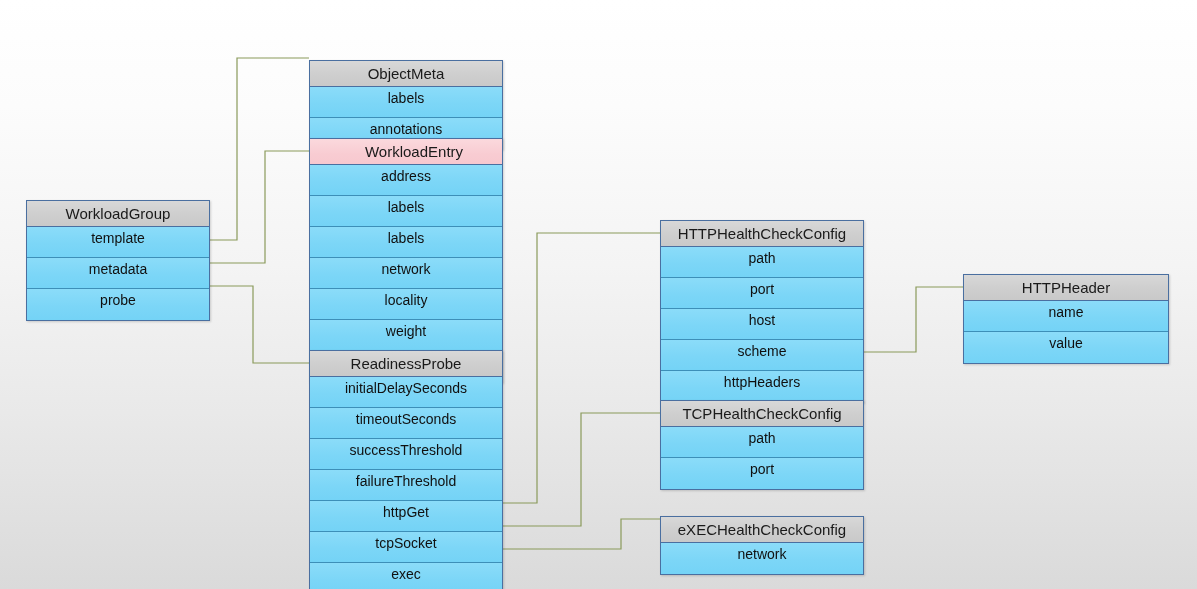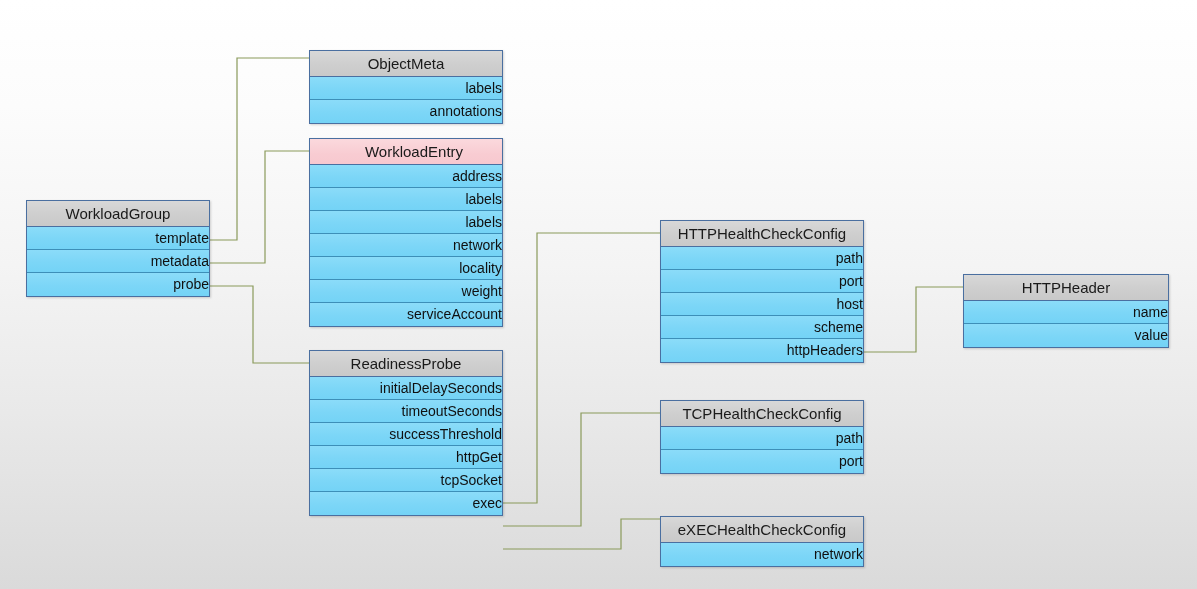--- a/index.html
+++ b/index.html
@@ -45,23 +45,23 @@
     border-bottom: 1px solid #4a6fa0;
     white-space: nowrap;
     overflow: hidden;
   }
   .entity.accent .ehead {
     background: linear-gradient(to bottom, #fbd9dd 0%, #f8ccd2 60%, #f7c8cf 100%);
     padding-left: 16px;
   }
   .entity .erow {
     box-sizing: border-box;
-    height: 23px;
+    height: 31px;
     line-height: 22px;
-    text-align: right;
+    text-align: center;
     font-size: 14px;
     color: #101010;
     background: linear-gradient(to bottom, #8bdcf9 0%, #7cd6f7 55%, #74d3f6 100%);
     border-bottom: 1px solid #3d8fb8;
     white-space: nowrap;
     overflow: hidden;
   }
   .entity .erow:last-child {
     border-bottom: none;
   }
@@ -79,40 +79,41 @@
       <path d="M503,549 L621,549 L621,519 L660,519" fill="none" stroke="#8a9a5b" stroke-width="1.2"></path>
       <path d="M864,352 L916,352 L916,287 L963,287" fill="none" stroke="#8a9a5b" stroke-width="1.2"></path>
     </svg>
   <div id="entity-layer">
       <div class="entity" style="left: 26px; top: 200px; width: 184px;">
         <div class="ehead">WorkloadGroup</div>
         <div class="erow">template</div>
         <div class="erow">metadata</div>
         <div class="erow">probe</div>
       </div>
-      <div class="entity" style="left: 309px; top: 50px; width: 194px;">
+      <div class="entity" style="left: 309px; top: 60px; width: 194px;">
         <div class="ehead">ObjectMeta</div>
         <div class="erow">labels</div>
         <div class="erow">annotations</div>
       </div>
       <div class="entity accent" style="left: 309px; top: 138px; width: 194px;">
         <div class="ehead">WorkloadEntry</div>
         <div class="erow">address</div>
         <div class="erow">labels</div>
         <div class="erow">labels</div>
         <div class="erow">network</div>
         <div class="erow">locality</div>
         <div class="erow">weight</div>
         <div class="erow">serviceAccount</div>
       </div>
       <div class="entity" style="left: 309px; top: 350px; width: 194px;">
         <div class="ehead">ReadinessProbe</div>
         <div class="erow">initialDelaySeconds</div>
         <div class="erow">timeoutSeconds</div>
         <div class="erow">successThreshold</div>
+        <div class="erow">failureThreshold</div>
         <div class="erow">httpGet</div>
         <div class="erow">tcpSocket</div>
         <div class="erow">exec</div>
       </div>
       <div class="entity" style="left: 660px; top: 220px; width: 204px;">
         <div class="ehead">HTTPHealthCheckConfig</div>
         <div class="erow">path</div>
         <div class="erow">port</div>
         <div class="erow">host</div>
         <div class="erow">scheme</div>

